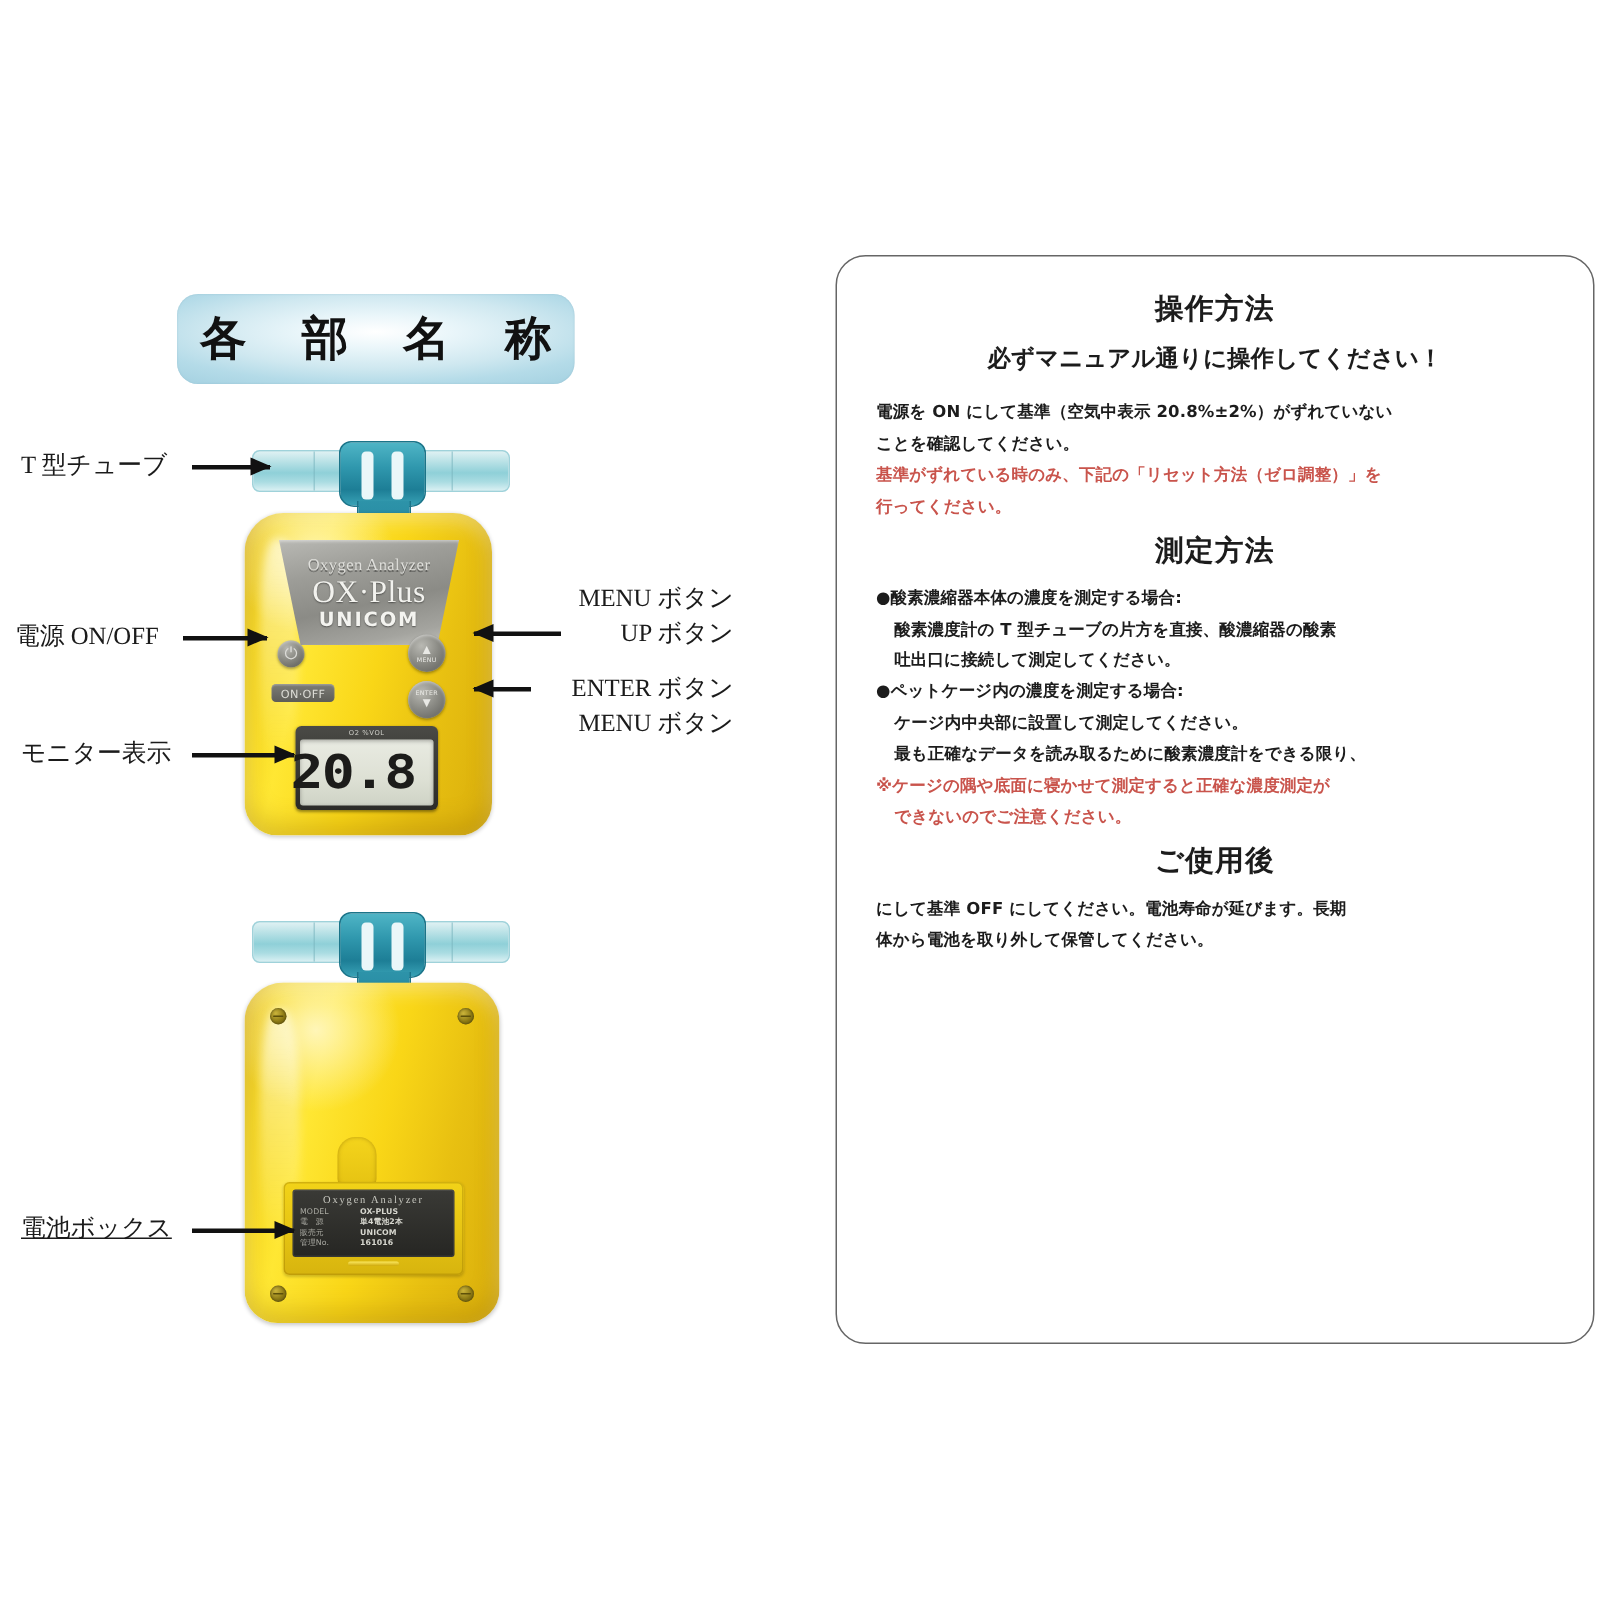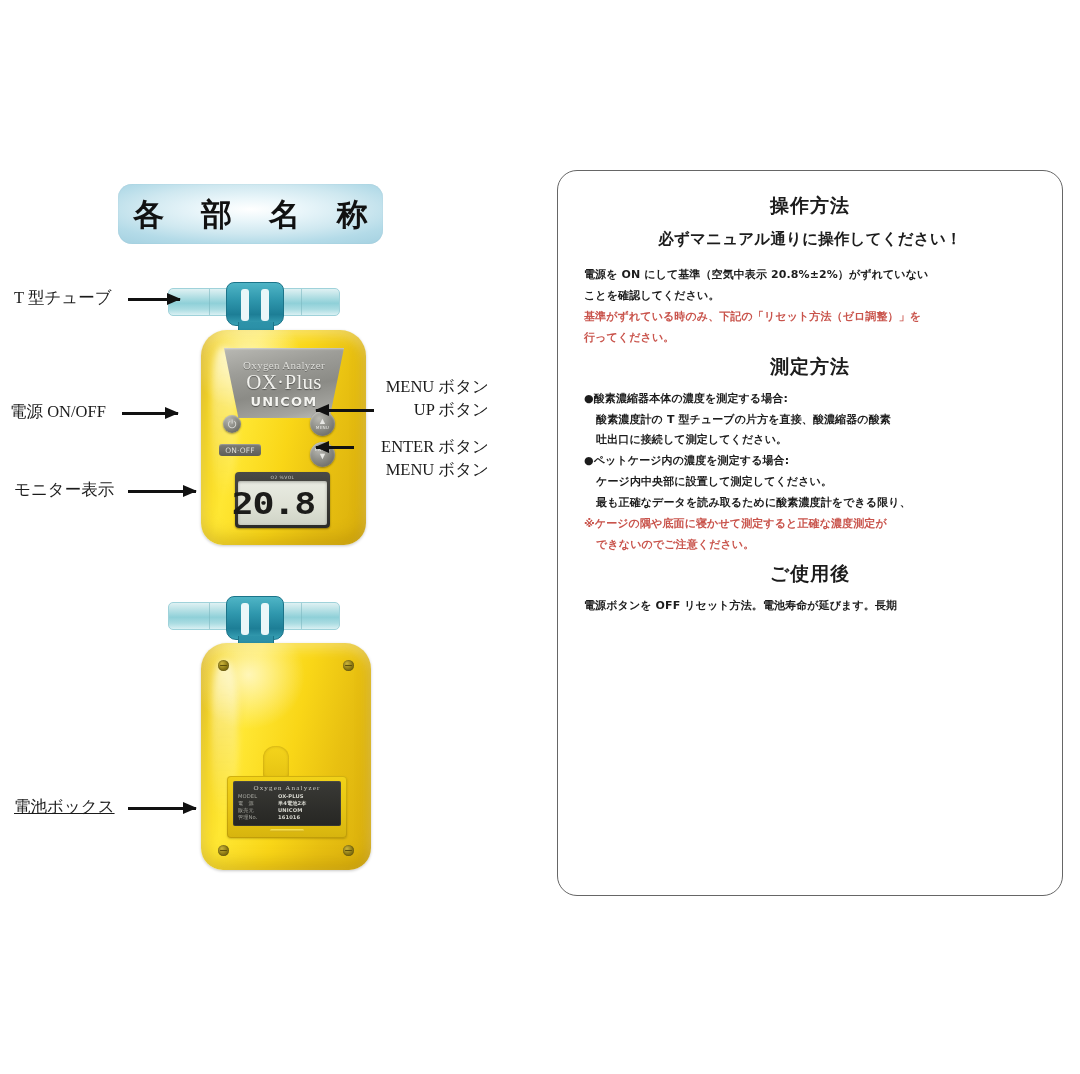--- a/index.html
+++ b/index.html
@@ -11,21 +11,21 @@
     width: 1080px;
     height: 1074px;
     position: relative;
     font-family: "Liberation Serif", "DejaVu Serif", serif;
     overflow: hidden;
   }
 
   
   #left-column {
     position: absolute;
-    left: 0; top: 0;
+    left: 0; top: 12px;
     width: 520px; height: 1023px;
   }
 
   
   #title-banner {
     position: absolute;
     left: 118px; top: 184px;
     width: 265px; height: 60px;
     border-radius: 14px;
     background:
@@ -119,21 +119,20 @@
   
   .shell {
     position: absolute;
     border-radius: 26px 26px 22px 22px;
     background:
       radial-gradient(ellipse 55% 40% at 28% 14%, #fff6b8 0%, rgba(255,246,184,0) 60%),
       linear-gradient(103deg, #e6bd13 0%, #f6d71c 12%, #ffe733 28%, #f9d617 52%, #e8c011 74%, #d9ae0c 100%);
     box-shadow: inset 0 -8px 16px rgba(150,110,0,.30),
                 inset 0 6px 12px rgba(255,255,255,.35),
                 0 1px 3px rgba(0,0,0,.22);
-    margin-left: 38px;
   }
   .shell::before { 
     content:"";
     position:absolute; left:6%; top:8%; width:16%; height:70%;
     background: linear-gradient(180deg, rgba(255,255,255,.55), rgba(255,255,255,0));
     border-radius: 40%;
     filter: blur(3px);
   }
 
   
@@ -454,15 +453,16 @@
     <p class="indent">吐出口に接続して測定してください。</p>
     <p>●ペットケージ内の濃度を測定する場合:</p>
     <p class="indent">ケージ内中央部に設置して測定してください。</p>
     <p class="indent">最も正確なデータを読み取るために酸素濃度計をできる限り、</p>
     <p class="red">※ケージの隅や底面に寝かせて測定すると正確な濃度測定が</p>
     <p class="red indent">できないのでご注意ください。</p>
   </div>
 
   <div class="sec">
     <div class="h2 tight">ご使用後</div>
-    <p>電源ボタンを OFF リセット方法。電池寿命が延びます。長期</p>
+    <p>にして基準 OFF にしてください。電池寿命が延びます。長期</p>
+    <p>体から電池を取り外して保管してください。</p>
   </div>
 </div>
 
 </body></html>

